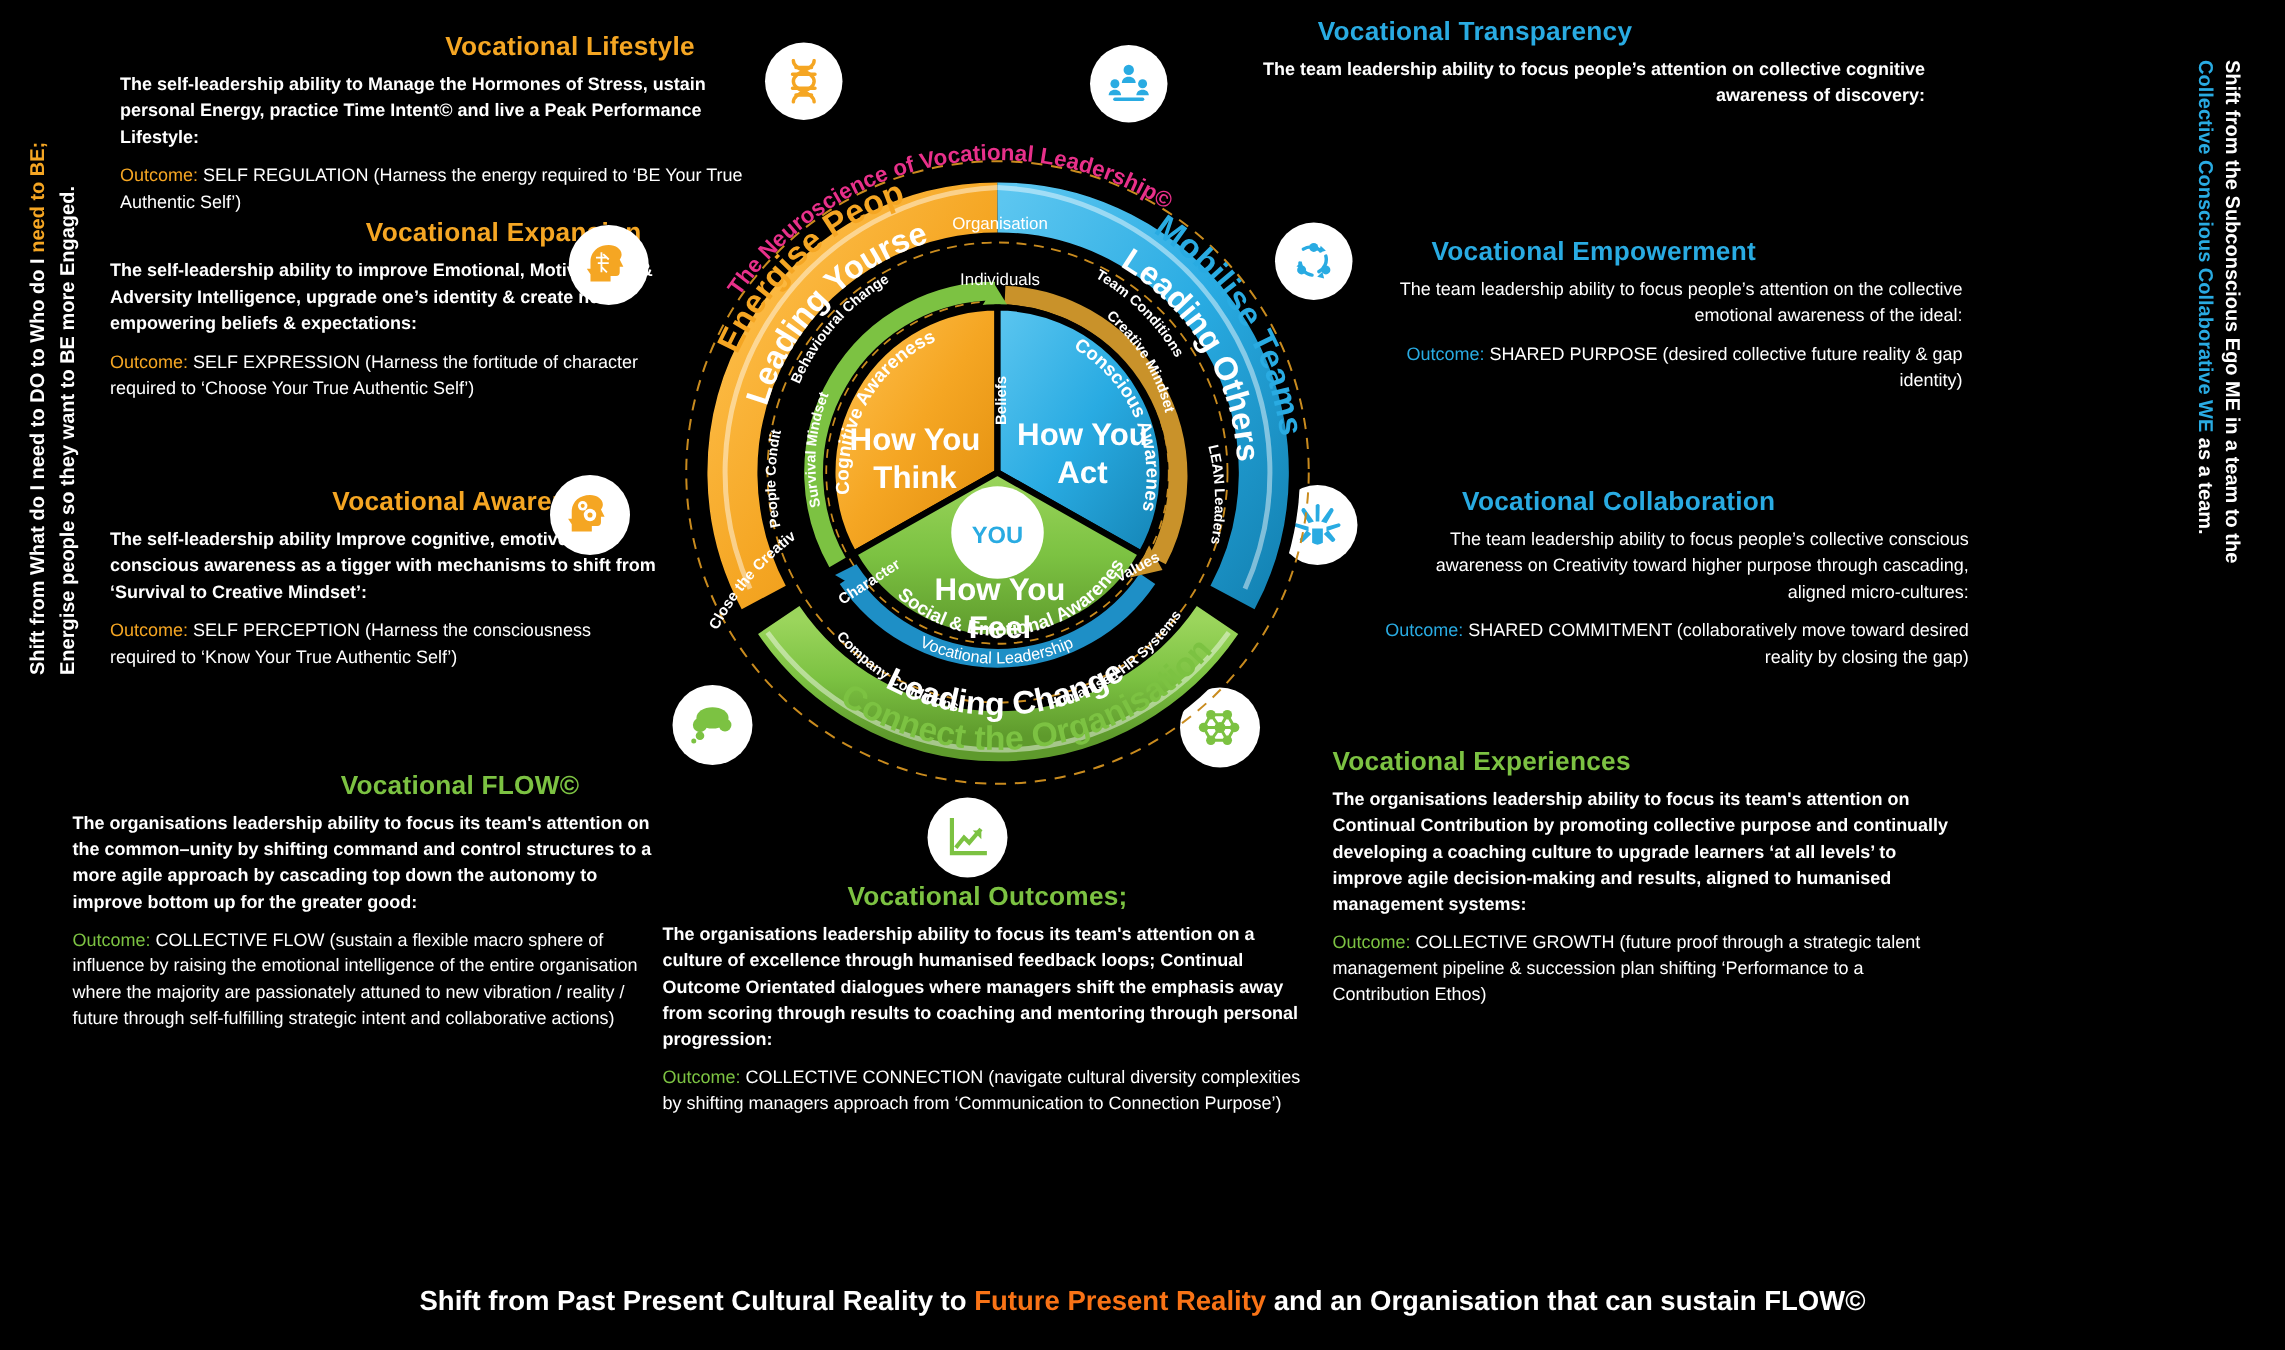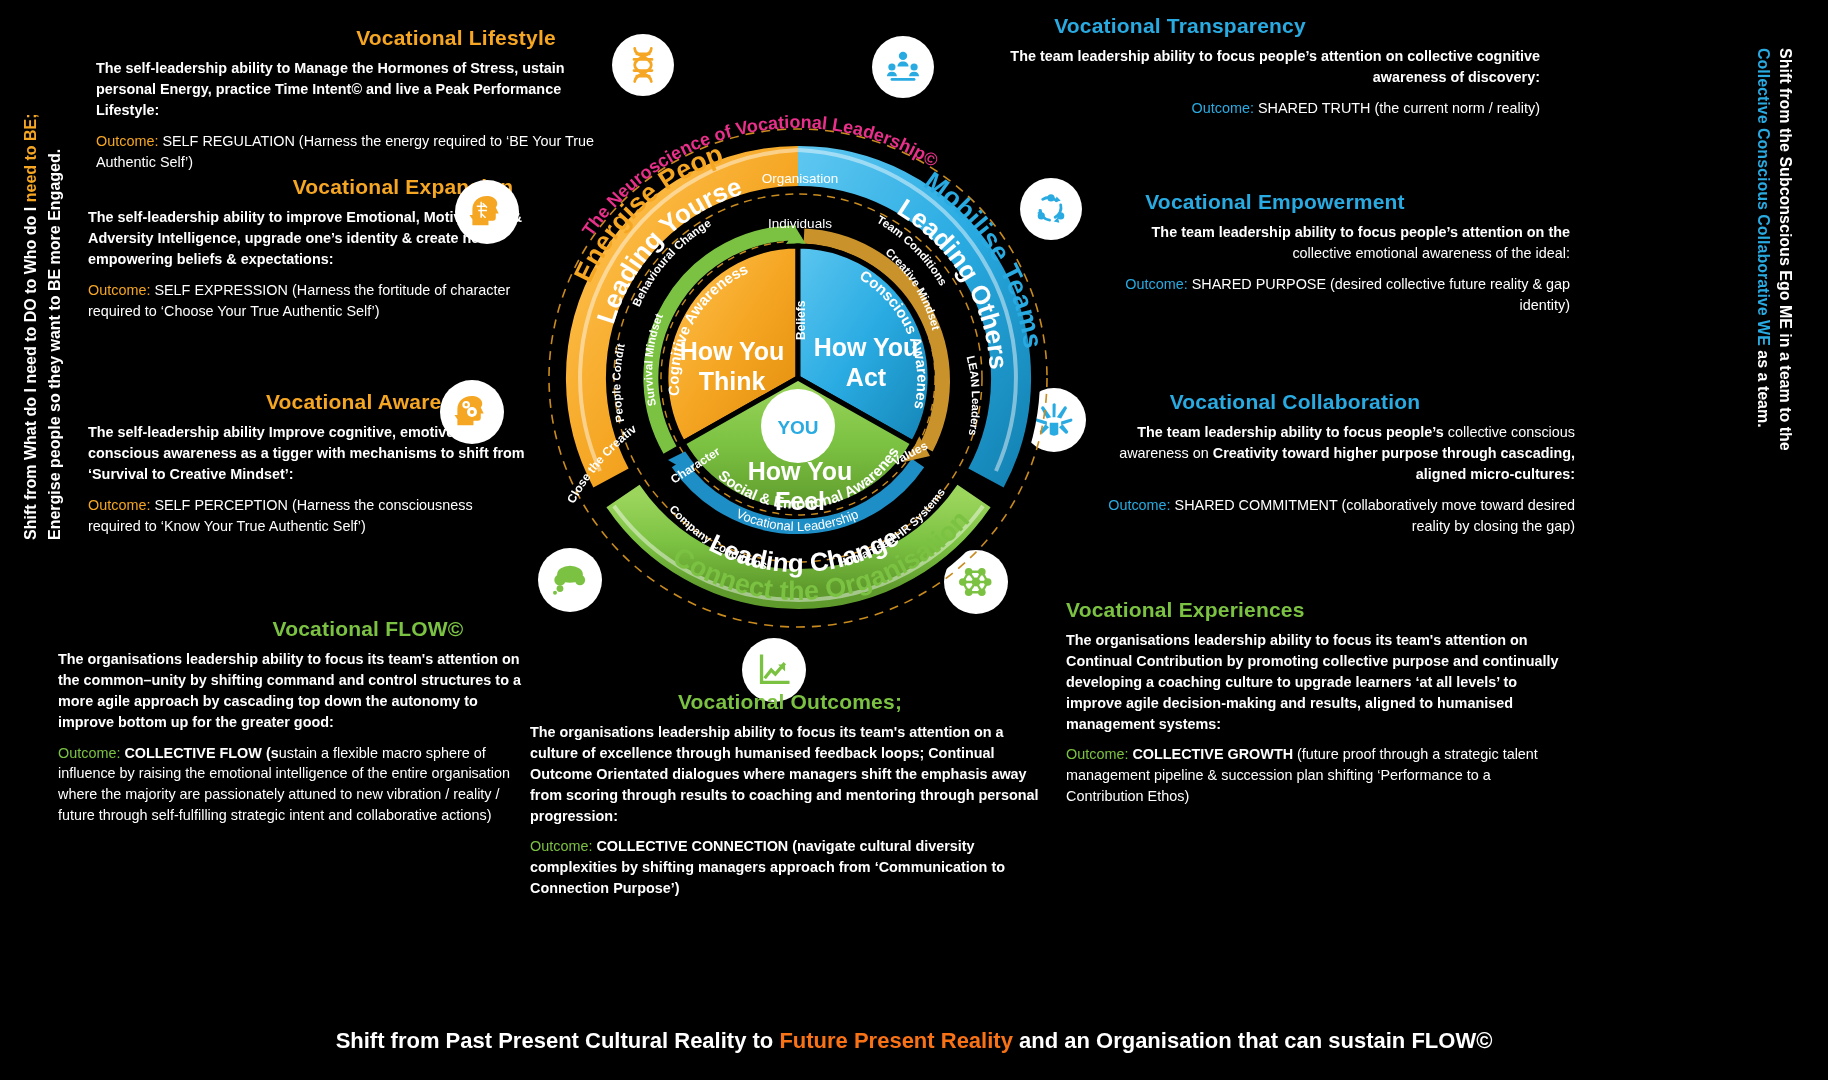--- a/index.html
+++ b/index.html
@@ -17,21 +17,21 @@
   .blk h3{margin:0 0 8px 0;font-size:21px;font-weight:700;letter-spacing:.2px;}
   .blk p{margin:0 0 10px 0;font-size:14.4px;line-height:1.45;}
   .blk p.desc{font-weight:700;}
   .blk p.out{font-weight:400;}
   .ttl-orange{color:#F5A623;}
   .ttl-blue{color:#29ABE2;}
   .ttl-green{color:#7CC242;}
   .lbl-orange{color:#F5A623;font-weight:400;}
   .lbl-blue{color:#29ABE2;font-weight:400;}
   .lbl-green{color:#7CC242;font-weight:400;}
-  .b{font-weight:700;}
+  .b{font-weight:400;}
   .tr{text-align:right;}
   .tl{text-align:left;}
   .tc{text-align:center;}
 
   .icon-circle{position:absolute;border-radius:50%;background:#fff;
     display:flex;align-items:center;justify-content:center;}
 
   .wheel{position:absolute;left:478px;top:78px;width:640px;height:580px;}
 
   .bottombar{position:absolute;left:0;right:0;bottom:26px;text-align:center;
@@ -105,21 +105,20 @@
   <g fill="#F5A623">
         <circle cx="9" cy="7" r="1.1"></circle>
         <circle cx="13" cy="12" r="1.4"></circle>
       </g>
     </svg>
 </div>
 
 <div class="blk tr" style="left:1000px;top:14px;width:540px;">
   <h3 class="ttl-blue tc" style="margin-right:180px;">Vocational Transparency</h3>
   <p class="desc">The team leadership ability to focus people’s attention on collective cognitive awareness of discovery:</p>
-  <p class="out"><span class="lbl-blue">Outcome:</span><span> SHARED TRUTH (the current norm / reality)</span></p>
 </div>
 <div class="icon-circle" style="left:872px;top:36px;width:62px;height:62px;">
   <svg width="36" height="34" viewBox="0 0 26 24">
       <g fill="#29ABE2">
   <circle cx="13" cy="4" r="3"></circle>
         <path d="M13 8c-2.4 0-4 1.5-4 3.6h8C17 9.5 15.4 8 13 8z"></path>
   <circle cx="5" cy="12" r="2.6"></circle>
         <path d="M5 15.4c-2.2 0-3.6 1.4-3.6 3.3h7.2c0-1.9-1.4-3.3-3.6-3.3z"></path>
   <circle cx="21" cy="12" r="2.6"></circle>
         <path d="M21 15.4c-2.2 0-3.6 1.4-3.6 3.3h7.2c0-1.9-1.4-3.3-3.6-3.3z"></path>
@@ -190,21 +189,21 @@
 
 <div class="icon-circle" style="left:742px;top:638px;width:64px;height:64px;">
   <svg width="36" height="36" viewBox="0 0 26 26">
       <g stroke="#7CC242" stroke-width="2.4" fill="none" stroke-linecap="square">
   <path d="M4 3v19h19"></path>
         <path d="M7 18l4-5 3 3 6-7"></path>
       </g>
       <path fill="#7CC242" d="M16 9h5v5l-1.8-1.8-1.6-1.6z"></path>
     </svg>
 </div>
-<div class="blk tc" style="left:530px;top:690px;width:520px;">
+<div class="blk tc" style="left:530px;top:706px;width:520px;">
   <h3 class="ttl-green tc">Vocational Outcomes;</h3>
   <p class="desc tl">The organisations leadership ability to focus its team's attention on a culture of excellence through humanised feedback loops; Continual Outcome Orientated dialogues where managers shift the emphasis away from scoring through results to coaching and mentoring through personal progression:</p>
   <p class="out tl"><span class="lbl-green">Outcome:</span><span class="b"> COLLECTIVE CONNECTION (navigate cultural diversity complexities by shifting managers approach from ‘Communication to Connection Purpose’)</span></p>
 </div>
 
 <div class="icon-circle" style="left:944px;top:550px;width:64px;height:64px;">
   <svg width="38" height="38" viewBox="0 0 26 26">
       <g stroke="#7CC242" stroke-width="1.6" fill="none">
   <path d="M8 6 L17 6 L21 13 L17 20 L8 20 L4 13 Z"></path>
         <path d="M8 6 L13 13 L17 20M17 6 L13 13 L8 20M4 13h18"></path>

